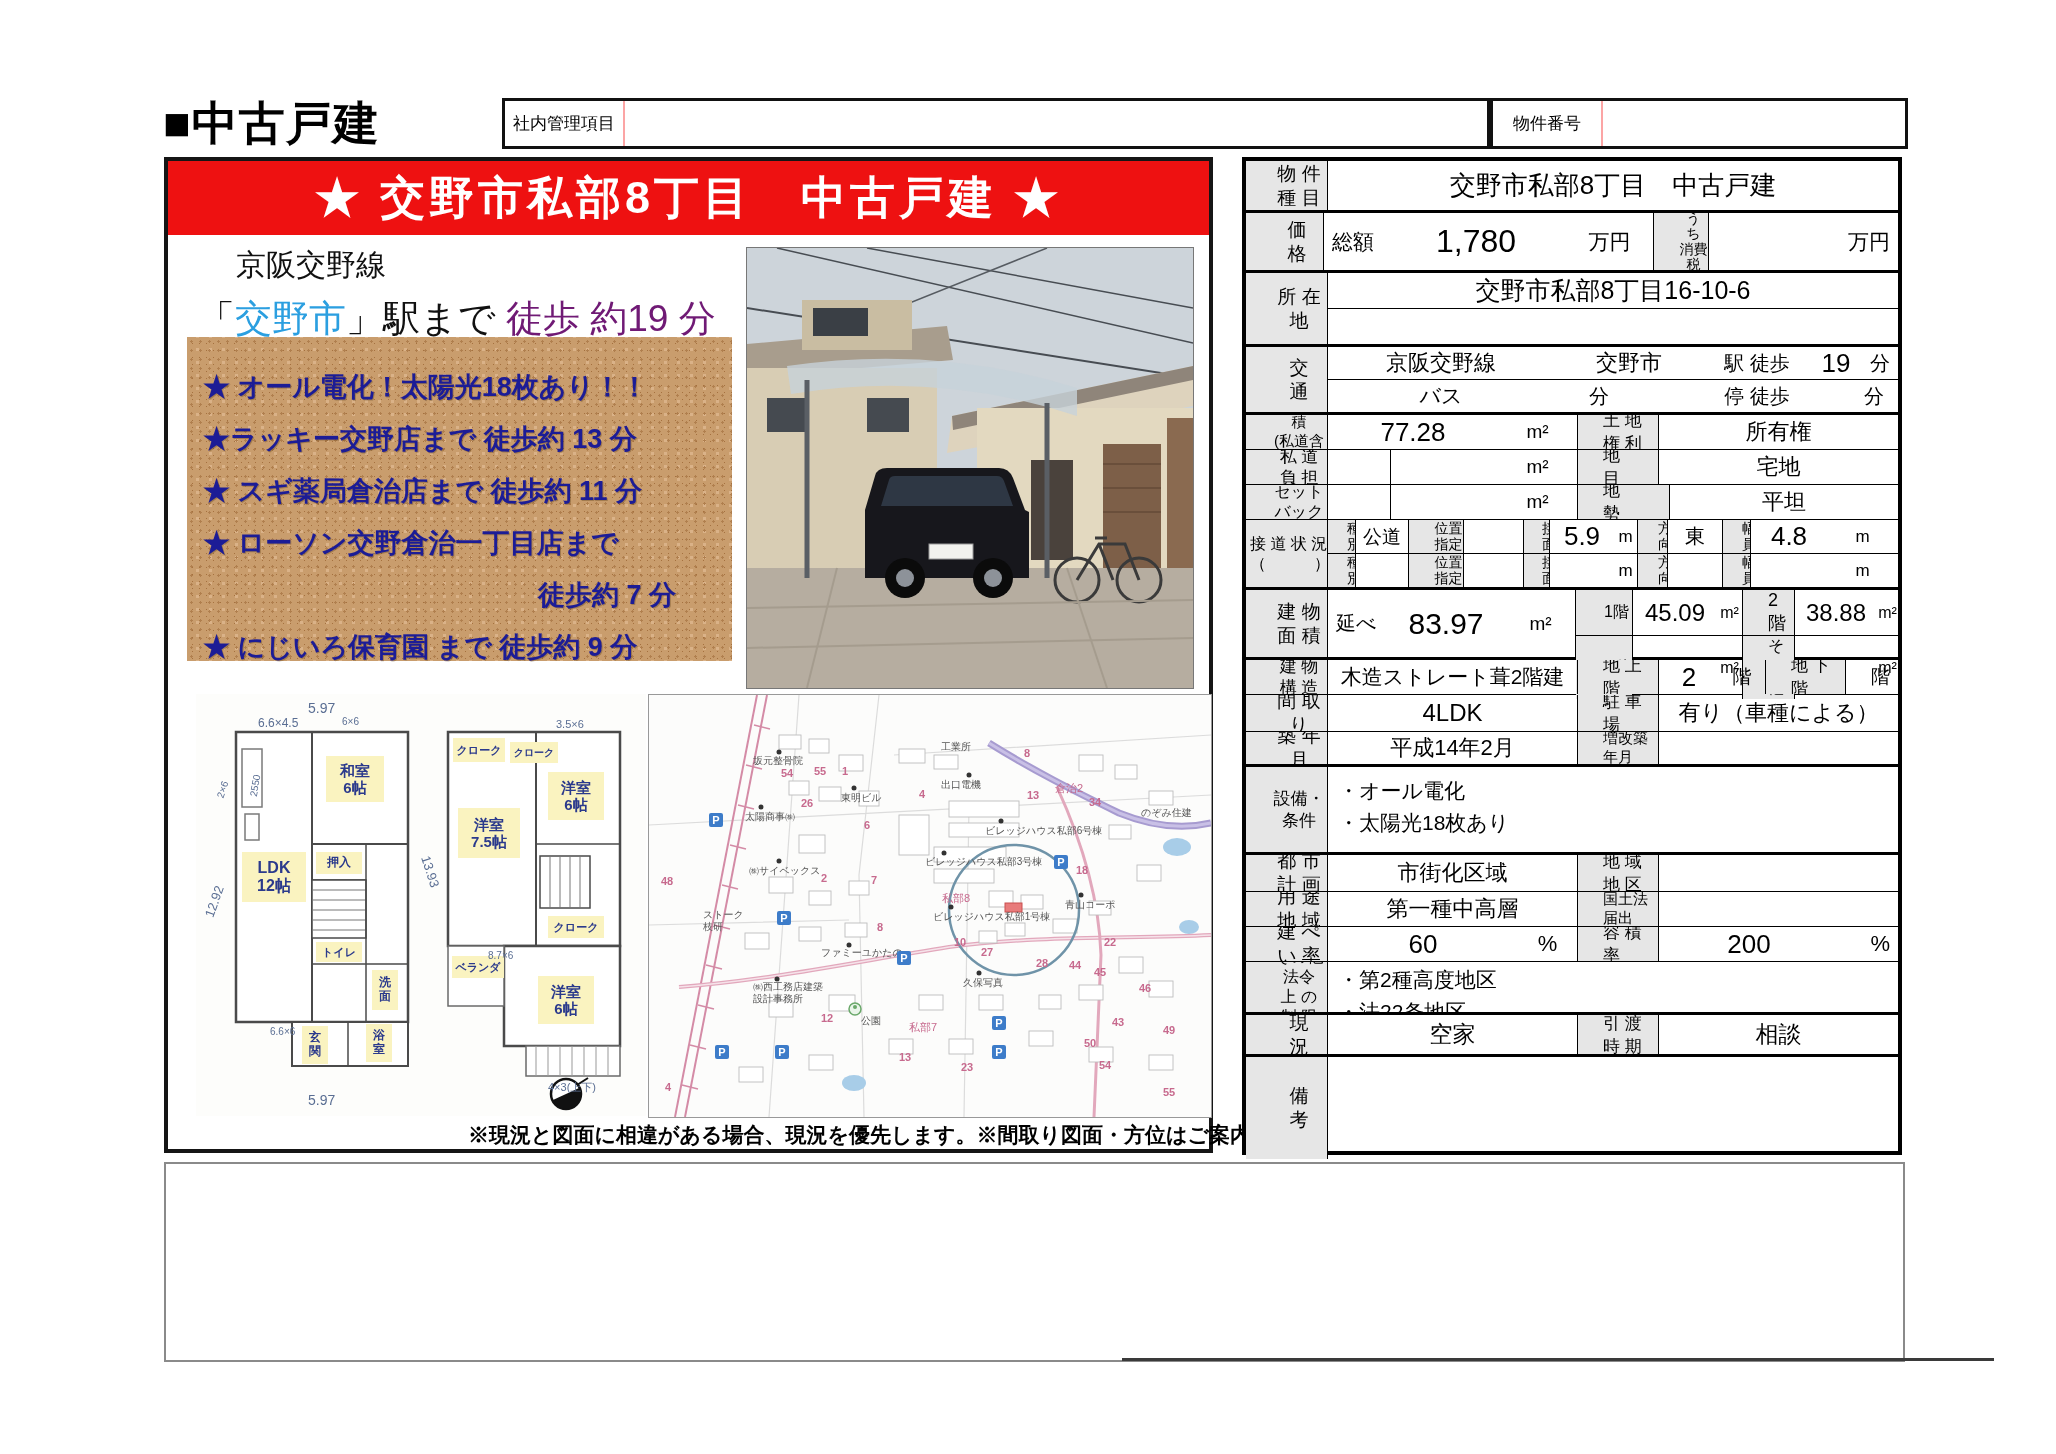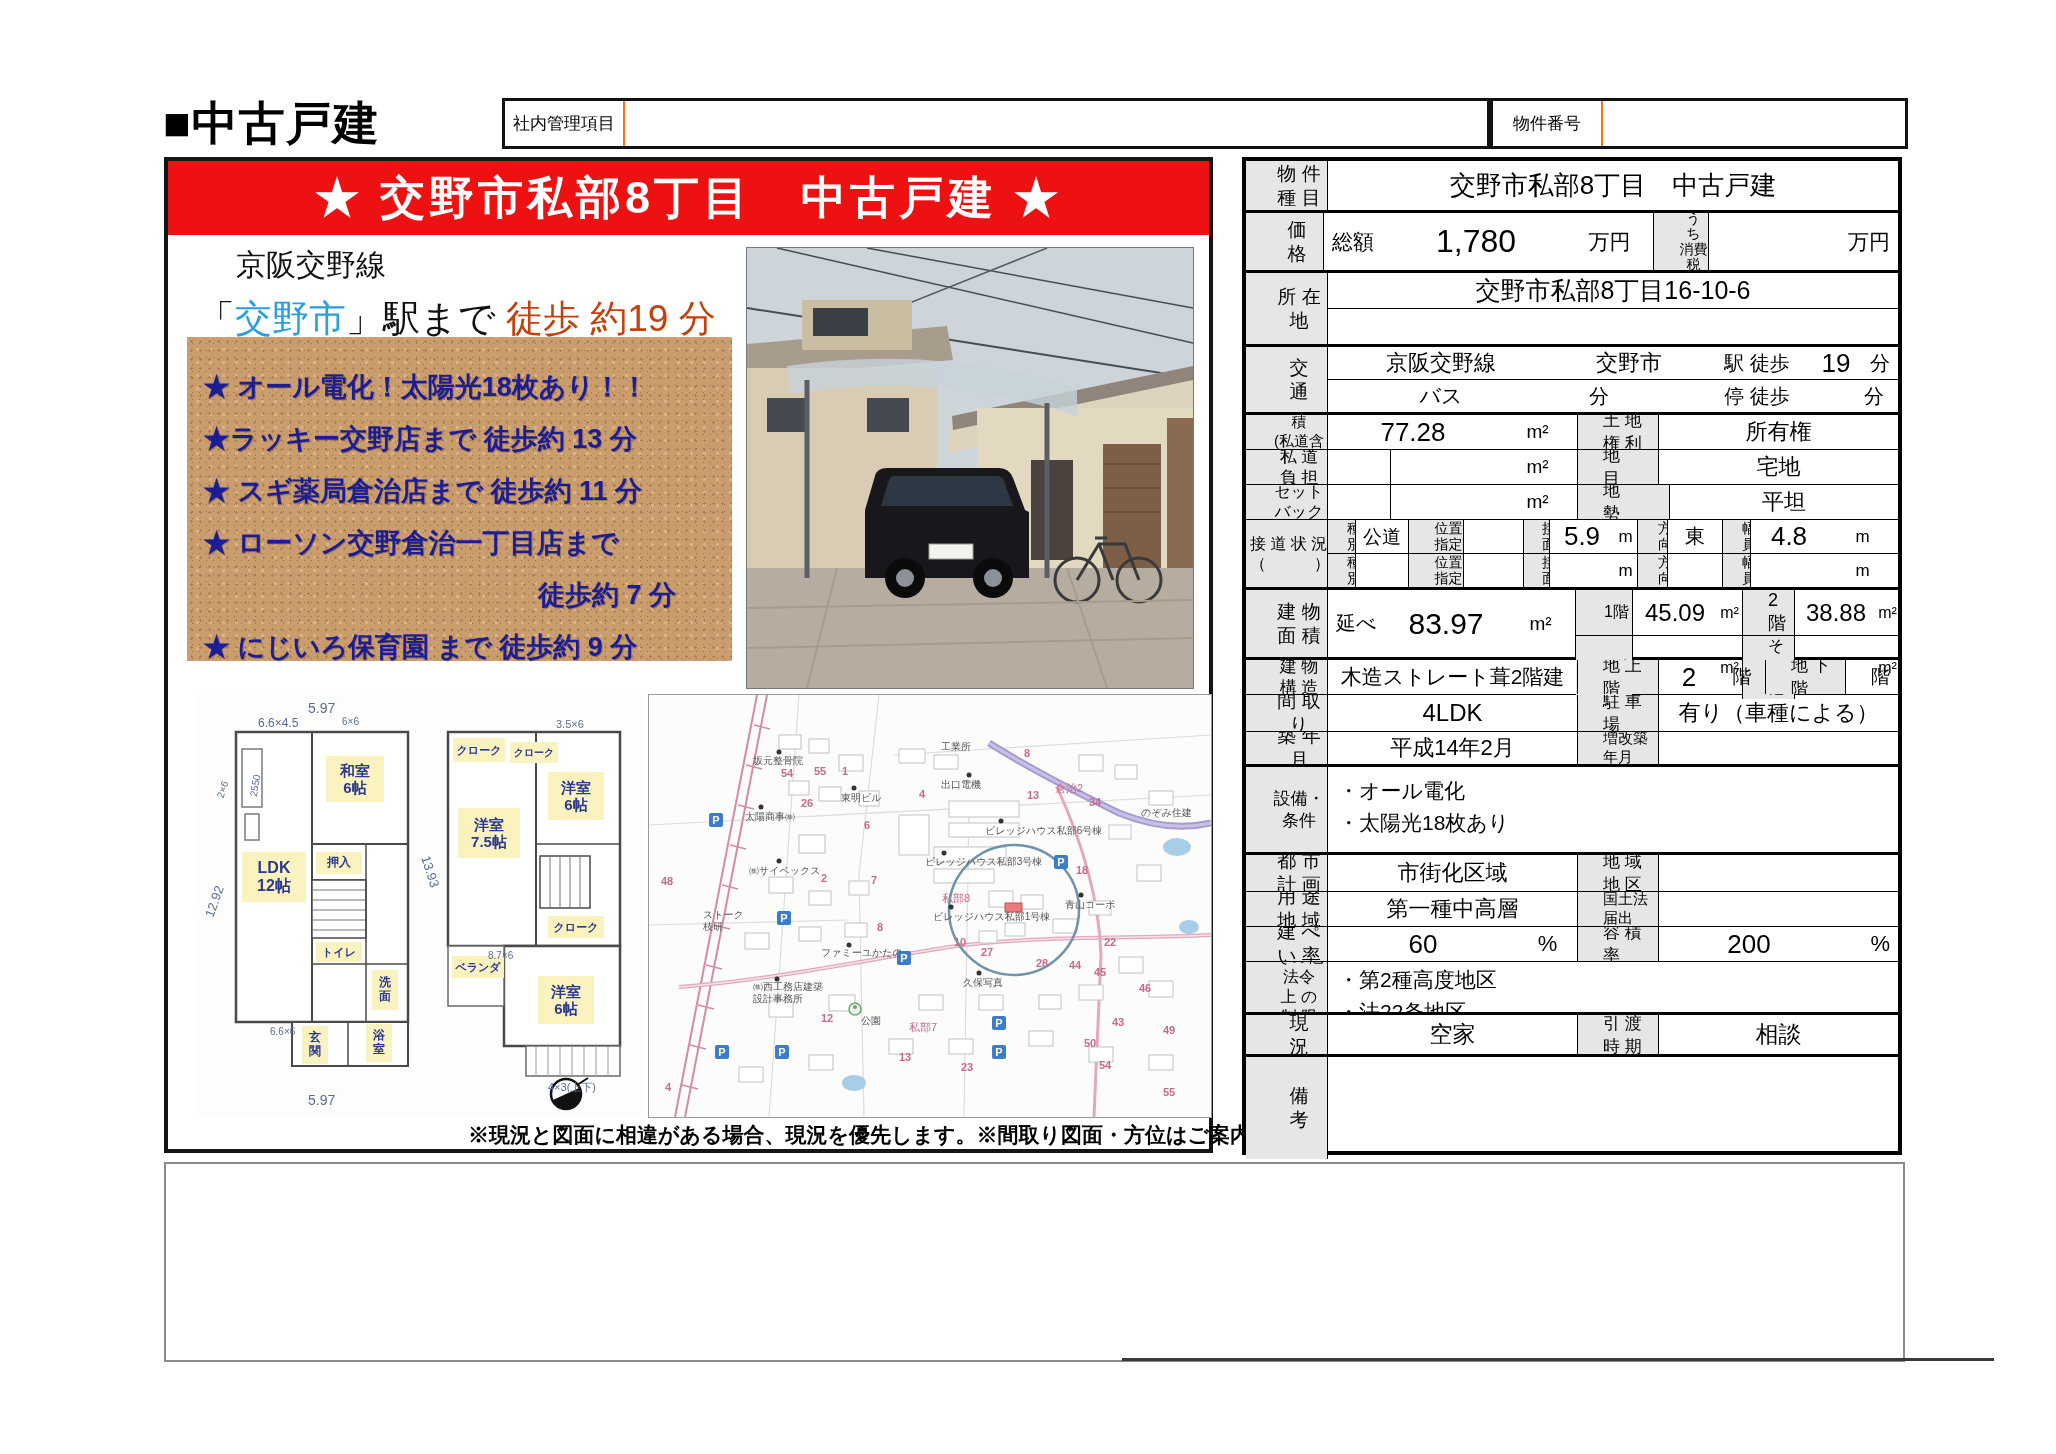--- a/index.html
+++ b/index.html
@@ -3,30 +3,30 @@
 <meta charset="utf-8">
 <style>
   html,body{margin:0;padding:0;background:#fff;}
   #page{position:relative;width:2056px;height:1454px;background:#fff;
         font-family:"Liberation Sans",sans-serif;color:#000;overflow:hidden;}
   .abs{position:absolute;}
   
   .doc-title{font-size:46px;font-weight:bold;letter-spacing:1px;}
   .hdr-box{border:3px solid #111;display:flex;background:#fff;}
   .hdr-box .lbl{display:flex;align-items:center;justify-content:center;
-                font-size:17px;border-right:2px solid #f97316;}
+                font-size:17px;border-right:2px solid #fca5a5;}
   .hdr-box .val{flex:1;}
   
   .panel{border:4px solid #151515;background:#fff;box-sizing:border-box;}
   .banner{background:#ee1111;color:#fff;font-size:45px;font-weight:bold;
           display:flex;align-items:center;justify-content:center;letter-spacing:4px;}
   .acc1{font-size:30px;color:#111;}
   .acc2{font-size:37px;font-weight:500;color:#111;white-space:nowrap;}
   .acc2 .sta{color:#2b9fe0;}
-  .acc2 .walk{color:#c2410c;}
+  .acc2 .walk{color:#701a75;}
   .cork{background-color:#c99d6d;
         background-image:radial-gradient(#b07f4e 18%,rgba(0,0,0,0) 19%),
                          radial-gradient(#dab288 16%,rgba(0,0,0,0) 17%),
                          radial-gradient(#a5713f 12%,rgba(0,0,0,0) 13%);
         background-size:9px 9px,13px 13px,7px 7px;
         background-position:0 0,4px 6px,2px 3px;
         box-sizing:border-box;padding:24px 16px 0 16px;}
   .cork .hl{font-size:27px;font-weight:bold;color:#1c1c96;line-height:52px;
             white-space:nowrap;text-shadow:1px 1px 0 rgba(90,60,20,.35);}
   .cork .hl.cont{text-align:right;padding-right:40px;}

